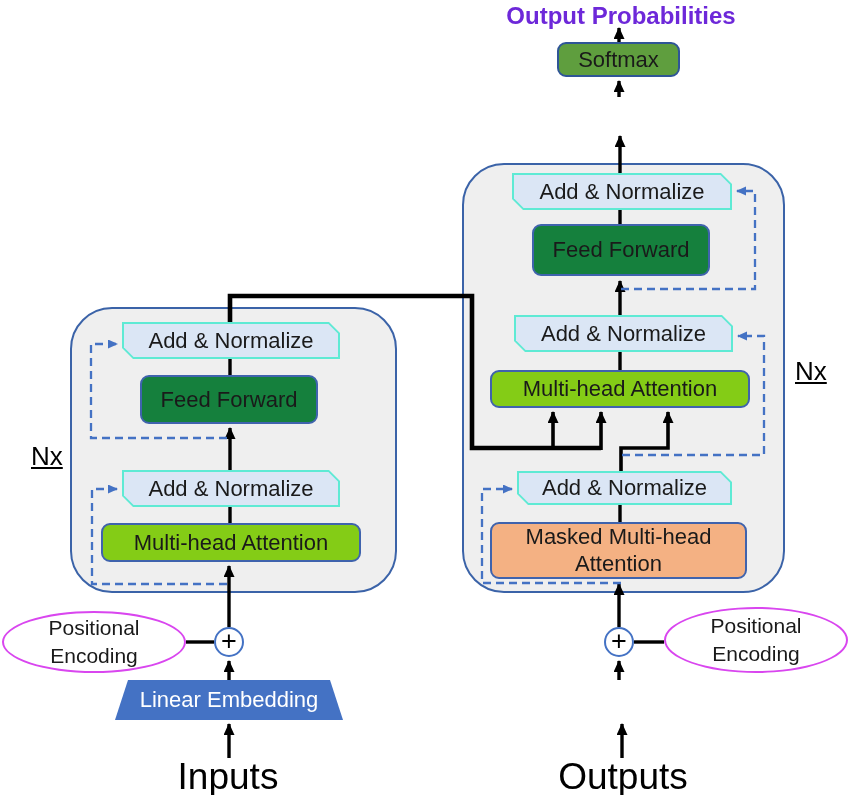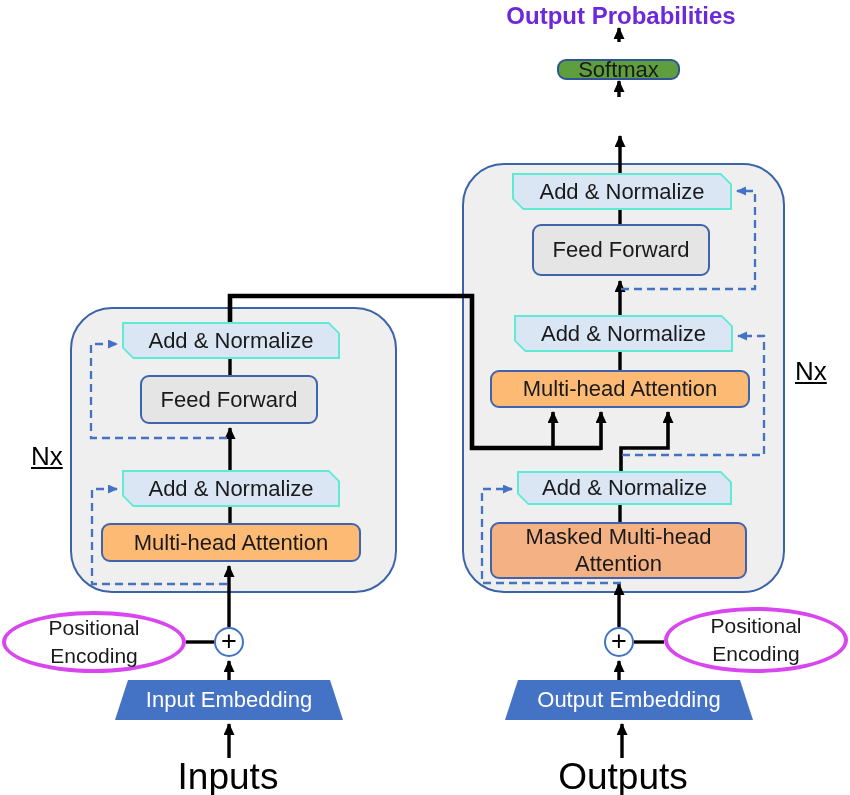--- a/index.html
+++ b/index.html
@@ -13,27 +13,27 @@
   }
   .layer{position:absolute;left:0;top:0;z-index:2;}
   .node{position:absolute;z-index:3;display:flex;align-items:center;justify-content:center;box-sizing:border-box;}
   .an{background:#5eead4;clip-path:polygon(0 0,calc(100% - 11px) 0,100% 11px,100% 100%,11px 100%,0 calc(100% - 11px));}
   .an::before{
     content:"";position:absolute;inset:1.8px;background:#dbe6f5;
     clip-path:polygon(0 0,calc(100% - 10px) 0,100% 10px,100% 100%,10px 100%,0 calc(100% - 10px));
   }
   .an span{position:relative;font-size:22px;}
   .round{border:2px solid #3f63ad;border-radius:9px;font-size:22px;}
-  .ff{background:#e5e5e5;}
-  .mha{background:#fdba74;}
+  .ff{background:#15803d;}
+  .mha{background:#84cc16;}
   .mmha{background:#f4b183;text-align:center;line-height:1.22;}
   .softmax{background:#5f9e3e;border-color:#2f5597;}
   .linear{background:#fbe5d6;border-color:#4472c4;}
   .ellipse{
-    background:#ffffff;border:4px solid #d946ef;border-radius:50%;
+    background:#ffffff;border:2px solid #d946ef;border-radius:50%;
     flex-direction:column;font-size:21px;line-height:1.35;text-align:center;
   }
   .plus{
     background:#ffffff;border:2px solid #4472c4;border-radius:50%;
     font-size:27px;font-weight:400;color:#000;padding-bottom:2px;
   }
   .trap{
     background:#4472c4;color:#ffffff;font-size:22px;
     clip-path:polygon(13px 0,calc(100% - 13px) 0,100% 100%,0 100%);
   }
@@ -85,21 +85,21 @@
     <path d="M634,642 L664,642" stroke="#000" stroke-width="3.4" fill="none"></path>
 
     <path d="M227,438 L91,438 L91,344 L117,344" stroke="#4472c4" stroke-width="2.3" stroke-dasharray="8 5" fill="none" marker-end="url(#abl)"></path>
     <path d="M227,584 L92,584 L92,489 L117,489" stroke="#4472c4" stroke-width="2.3" stroke-dasharray="8 5" fill="none" marker-end="url(#abl)"></path>
     <path d="M621,583 L482,583 L482,489 L512,489" stroke="#4472c4" stroke-width="2.3" stroke-dasharray="8 5" fill="none" marker-end="url(#abl)"></path>
     <path d="M622,455 L764,455 L764,336 L738,336" stroke="#4472c4" stroke-width="2.3" stroke-dasharray="8 5" fill="none" marker-end="url(#abl)"></path>
     <path d="M621,289 L755,289 L755,191 L737,191" stroke="#4472c4" stroke-width="2.3" stroke-dasharray="8 5" fill="none" marker-end="url(#abl)"></path>
   </svg>
 
   <div class="title" style="left:471px;top:2px;width:300px;">Output Probabilities</div>
-  <div class="node round softmax" style="left:557px;top:42px;width:123px;height:21px;margin-top:17px;">Softmax</div>
+  <div class="node round softmax" style="left:557px;top:42px;width:123px;height:35px;">Softmax</div>
 
   <div class="nx" style="left:31px;top:441px;">Nx</div>
   <div class="node an" style="left:122px;top:322px;width:218px;height:37px;">
     <span>Add &amp; Normalize</span>
   </div>
   <div class="node round ff" style="left:140px;top:375px;width:178px;height:49px;">Feed Forward</div>
   <div class="node an" style="left:122px;top:470px;width:218px;height:37px;">
     <span>Add &amp; Normalize</span>
   </div>
   <div class="node round mha" style="left:101px;top:523px;width:260px;height:39px;">Multi-head Attention</div>
@@ -116,24 +116,23 @@
   <div class="node an" style="left:517px;top:471px;width:215px;height:34px;">
     <span>Add &amp; Normalize</span>
   </div>
   <div class="node round mmha" style="left:490px;top:522px;width:257px;height:57px;">Masked Multi-head Attention</div>
 
   <div class="node ellipse" style="left:2px;top:611px;width:184px;height:62px;">
     <span>Positional</span>
     <span>Encoding</span>
   </div>
   <div class="node plus" style="left:214px;top:627px;width:30px;height:30px;">+</div>
-  <div class="node trap" style="left:115px;top:680px;width:228px;height:40px;">Input Embedding</div>
+  <div class="node trap" style="left:115px;top:680px;width:228px;height:40px;">Linear Embedding</div>
   <div class="iolabel" style="left:148px;top:756px;width:160px;">Inputs</div>
 
   <div class="node ellipse" style="left:664px;top:607px;width:184px;height:66px;">
     <span>Positional</span>
     <span>Encoding</span>
   </div>
   <div class="node plus" style="left:604px;top:627px;width:30px;height:30px;">+</div>
-  <div class="node trap" style="left:505px;top:680px;width:248px;height:40px;">Output Embedding</div>
   <div class="iolabel" style="left:543px;top:756px;width:160px;">Outputs</div>
 
 </div>
 
 </body></html>

